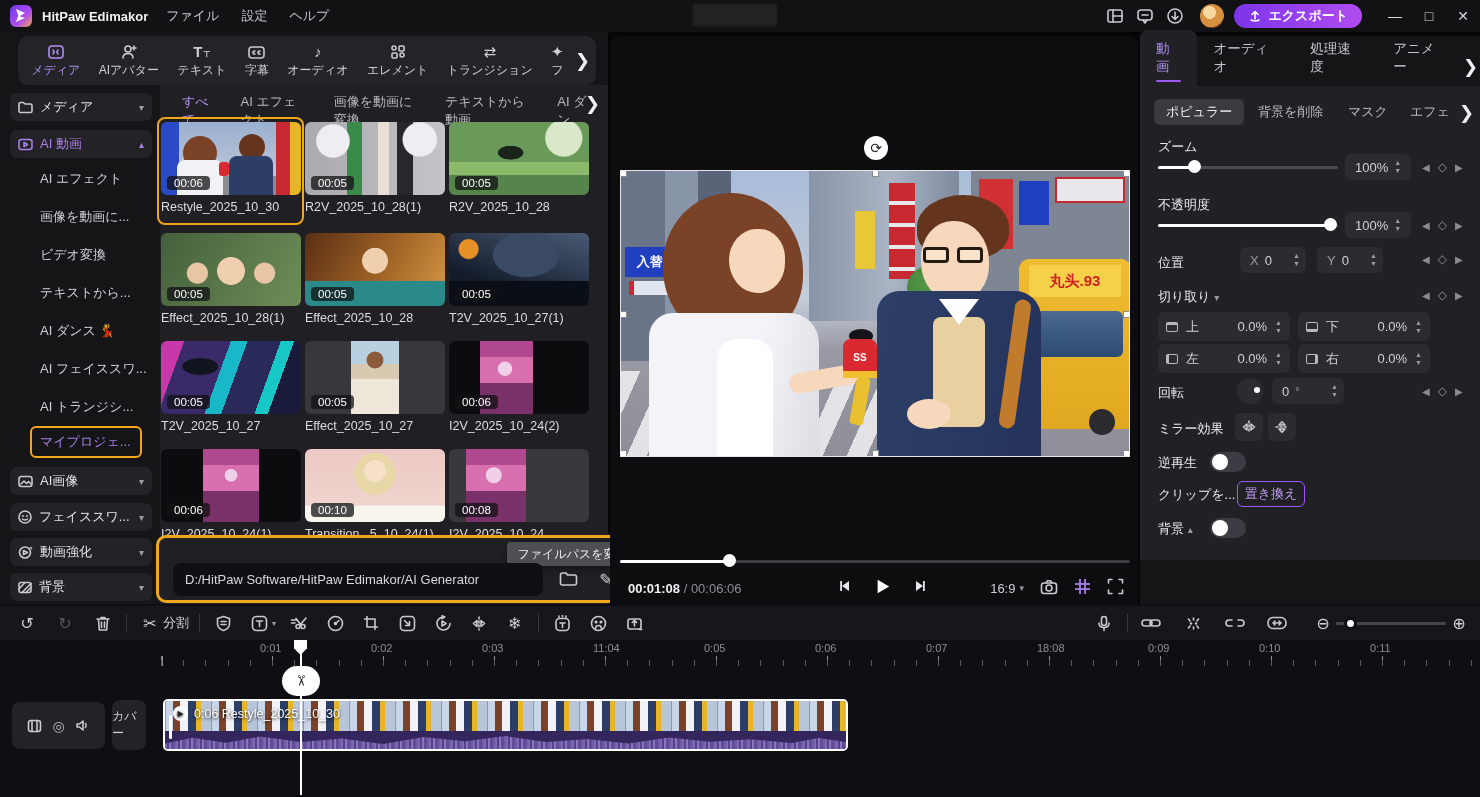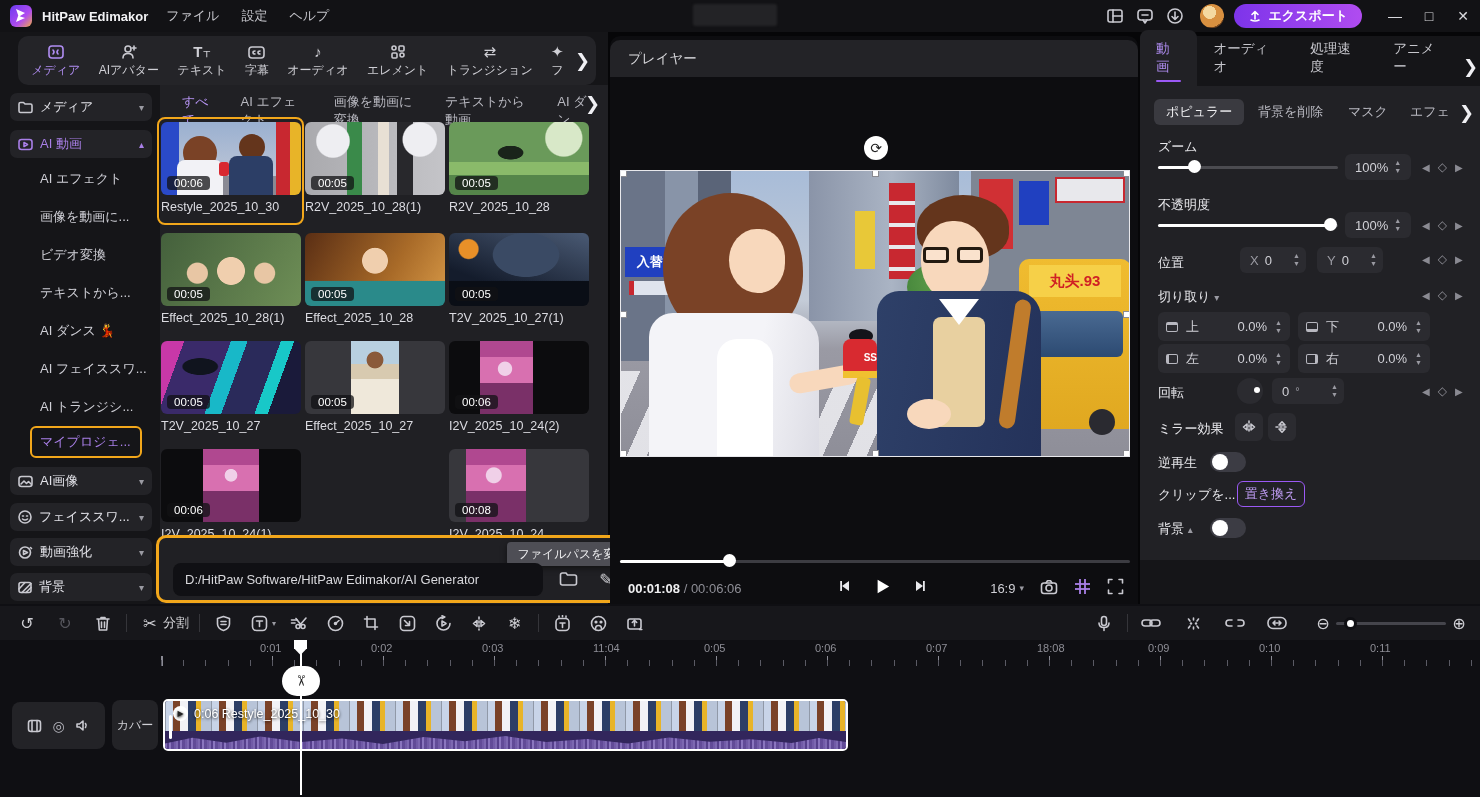--- a/index.html
+++ b/index.html
@@ -115,21 +115,21 @@
   .tlico { width:26px; height:26px; display:flex; align-items:center; justify-content:center; font-size:16px; color:#cfcfd4; flex:0 0 auto; }
   .tldiv { width:1px; height:18px; background:#35353a; margin:0 10px; flex:0 0 auto; }
   .ruler-labels { position:absolute; top:38px; font-size:11px; color:#8e8e96; }
   .ruler-ticks { position:absolute; left:161px; top:52px; width:1319px; height:10px;
      background-image:repeating-linear-gradient(90deg,#5a5a64 0 1px,rgba(0,0,0,0) 1px 22.2px),repeating-linear-gradient(90deg,#8a8a94 0 1.5px,rgba(0,0,0,0) 1.5px 111px);
      background-size:auto 6px, auto 10px; background-repeat:repeat-x; background-position:left bottom, left bottom; }
   .playhead-line { position:absolute; left:300px; top:36px; width:1.5px; height:155px; background:#fff; z-index:8; }
   .playhead-cap { position:absolute; left:294px; top:36px; width:13px; height:15px; background:#fff; clip-path:polygon(0 0,100% 0,100% 55%,50% 100%,0 55%); z-index:9; }
   .scis-bubble { position:absolute; left:286px; top:58px; width:30px; height:38px; background:#fff; border-radius:15px; display:flex; align-items:center; justify-content:center; color:#222; font-size:15px; z-index:9; }
   .trackctl { position:absolute; left:12px; top:98px; width:93px; height:47px; background:#232327; border-radius:8px; display:flex; align-items:center; justify-content:space-around; padding:0 10px; font-size:14px; color:#b8b8c0; }
-  .coverbtn { position:absolute; left:112px; top:96px; width:46px; height:50px; background:#232327; border-radius:8px; display:flex; align-items:center; justify-content:center; font-size:12px; color:#d0d0d6; }
+  .coverbtn { position:absolute; left:112px; top:96px; width:34px; height:50px; background:#232327; border-radius:8px; display:flex; align-items:center; justify-content:center; font-size:12px; color:#d0d0d6; }
   #clip { position:absolute; left:163px; top:95px; width:685px; height:52px; border:2px solid #fff; border-radius:5px; overflow:hidden; background:#2e2450; z-index:3; }
   .clipstrip { position:absolute; left:0; top:0; width:100%; height:32px;
      background-image:repeating-linear-gradient(90deg,rgba(0,0,0,.28) 0 1px,rgba(0,0,0,0) 1px 46px),repeating-linear-gradient(90deg,#c8d4e8 0 8px,#7a4228 8px 15px,#f2f2f6 15px 23px,#2c3e66 23px 31px,#e8b428 31px 36px,#b8c4d8 36px 46px); }
   .clipwave { position:absolute; left:0; bottom:0; width:100%; height:18px; background:#32265c; }
   .clipwave .w1 { position:absolute; bottom:0; width:100%; height:14px; opacity:.85;
      background-image:repeating-linear-gradient(90deg,#8a74c0 0 2px,#5c4494 2px 4px,#9a84d0 4px 6px,#6a52a2 6px 9px,#7c64b4 9px 11px); 
      clip-path:polygon(0 60%,4% 20%,9% 55%,14% 10%,20% 50%,26% 25%,32% 65%,38% 15%,44% 45%,50% 8%,56% 50%,62% 28%,68% 60%,74% 18%,80% 48%,86% 30%,92% 58%,96% 22%,100% 50%,100% 100%,0 100%); }
   .cliplabel { position:absolute; left:8px; top:5px; display:flex; align-items:center; gap:6px; font-size:12.5px; color:#fff; text-shadow:0 1px 3px rgba(0,0,0,.9); z-index:4; }
   .trimbar { position:absolute; left:4px; top:14px; width:3px; height:24px; background:#fff; border-radius:2px; z-index:4; }
   .playc { width:15px; height:15px; border-radius:50%; background:#fff; color:#222; font-size:8px; display:flex; align-items:center; justify-content:center; }
@@ -365,43 +365,46 @@
       </div>
     <div class="mg-label">I2V_2025_10_24(2)</div>
   </div>
 
   <div class="mg-cell" style="left:1px;top:364px">
     <div class="thumb t10">
         <span class="dur">00:06</span>
       </div>
     <div class="mg-label">I2V_2025_10_24(1)</div>
   </div>
+  <div class="mg-cell" style="left:145px;top:364px">
+    <div class="thumb t11">
+        <span class="dur">00:10</span>
+      </div>
+    <div class="mg-label">Transition...5_10_24(1)</div>
+  </div>
   <div class="mg-cell" style="left:289px;top:364px">
     <div class="thumb t12">
         <span class="dur">00:08</span>
       </div>
     <div class="mg-label">I2V_2025_10_24</div>
   </div>
 
   <div id="pathbar" class="abs">
     <div class="tooltip">ファイルパスを変更する</div>
     <div class="pathinput">D:/HitPaw Software/HitPaw Edimakor/AI Generator</div>
     <div class="path-btn" style="left:394px">
       <svg class="ic" width="19" height="16" viewBox="0 0 19 16">
           <path d="M1.5 4 Q1.5 2 3.5 2 L7 2 L8.5 4 L15.5 4 Q17.5 4 17.5 6 L17.5 12 Q17.5 14 15.5 14 L3.5 14 Q1.5 14 1.5 12 Z"></path>
         </svg>
     </div>
     <div class="path-btn" style="left:432px;font-size:16px;color:#cfcfd4">✎</div>
   </div>
 </div>
 
 <div id="player" class="abs">
-  <div class="playerhead">
-    <span>プレイヤー</span>
-  </div>
 
   <div class="rothandle abs">⟳</div>
 
   <div id="frame" class="abs">
 
     <div class="sa" style="left:0;top:0;width:510px;height:287px;background:linear-gradient(#a8bcd8 0%,#c4ccd8 45%,#9a9aa4 62%,#8e8e98 100%)"></div>
     <div class="sa" style="left:0;top:0;width:110px;height:190px;background:linear-gradient(90deg,#6a7488 0 40%,#8894a8 40% 70%,#5a6478 70%)"></div>
     <div class="sa" style="left:4px;top:76px;width:76px;height:30px;background:#2040c0;color:#fff;font-weight:bold;font-size:13px;text-align:center;line-height:30px">入替カド</div>
     <div class="sa" style="left:8px;top:110px;width:62px;height:14px;background:#dfe4ee;border-left:5px solid #c82830"></div>
     <div class="sa" style="left:188px;top:0;width:150px;height:150px;background:linear-gradient(90deg,#8a94a8,#aab4c4 55%,#7e8a9e)"></div>
@@ -431,21 +434,21 @@
     <div class="sa" style="left:300px;top:50px;width:68px;height:80px;background:#f8d8bc;border-radius:46% 50% 44% 48%"></div>
     <div class="sa" style="left:302px;top:76px;width:26px;height:16px;border:3px solid #241a10;border-radius:4px;background:rgba(255,255,255,.25)"></div>
     <div class="sa" style="left:336px;top:76px;width:26px;height:16px;border:3px solid #241a10;border-radius:4px;background:rgba(255,255,255,.25)"></div>
     <div class="sa" style="left:256px;top:120px;width:164px;height:168px;background:linear-gradient(100deg,#2e4068,#24325a);border-radius:22px 26px 0 0"></div>
     <div class="sa" style="left:312px;top:146px;width:52px;height:110px;background:#e8d0a0;border-radius:8px"></div>
     <div class="sa" style="left:318px;top:128px;width:40px;height:26px;background:#fff;clip-path:polygon(0 0,100% 0,50% 100%)"></div>
     <div class="sa" style="left:386px;top:128px;width:16px;height:130px;background:#c07c2c;transform:rotate(8deg);border-radius:8px"></div>
     <div class="sa" style="left:286px;top:228px;width:44px;height:30px;background:#f8d8bc;border-radius:50%"></div>
 
     <div class="sa" style="left:228px;top:158px;width:24px;height:14px;background:#14141a;border-radius:50%"></div>
-    <div class="sa" style="left:222px;top:168px;width:34px;height:38px;background:#d82a30;border-radius:8px;color:#fff;font-size:10px;font-weight:bold;text-align:right;line-height:38px">SS</div>
+    <div class="sa" style="left:222px;top:168px;width:34px;height:38px;background:#d82a30;border-radius:8px;color:#fff;font-size:10px;font-weight:bold;text-align:center;line-height:38px">SS</div>
     <div class="sa" style="left:222px;top:200px;width:34px;height:7px;background:#f0c030"></div>
     <div class="sa" style="left:232px;top:206px;width:14px;height:48px;background:#e8c030;transform:rotate(10deg);border-radius:4px"></div>
 
     <div class="handle" style="left:-1px;top:-1px"></div>
     <div class="handle" style="left:251px;top:-1px"></div>
     <div class="handle" style="right:-1px;top:-1px"></div>
     <div class="handle" style="left:-1px;top:140px"></div>
     <div class="handle" style="right:-1px;top:140px"></div>
     <div class="handle" style="left:-1px;bottom:-1px"></div>
     <div class="handle" style="left:251px;bottom:-1px"></div>

